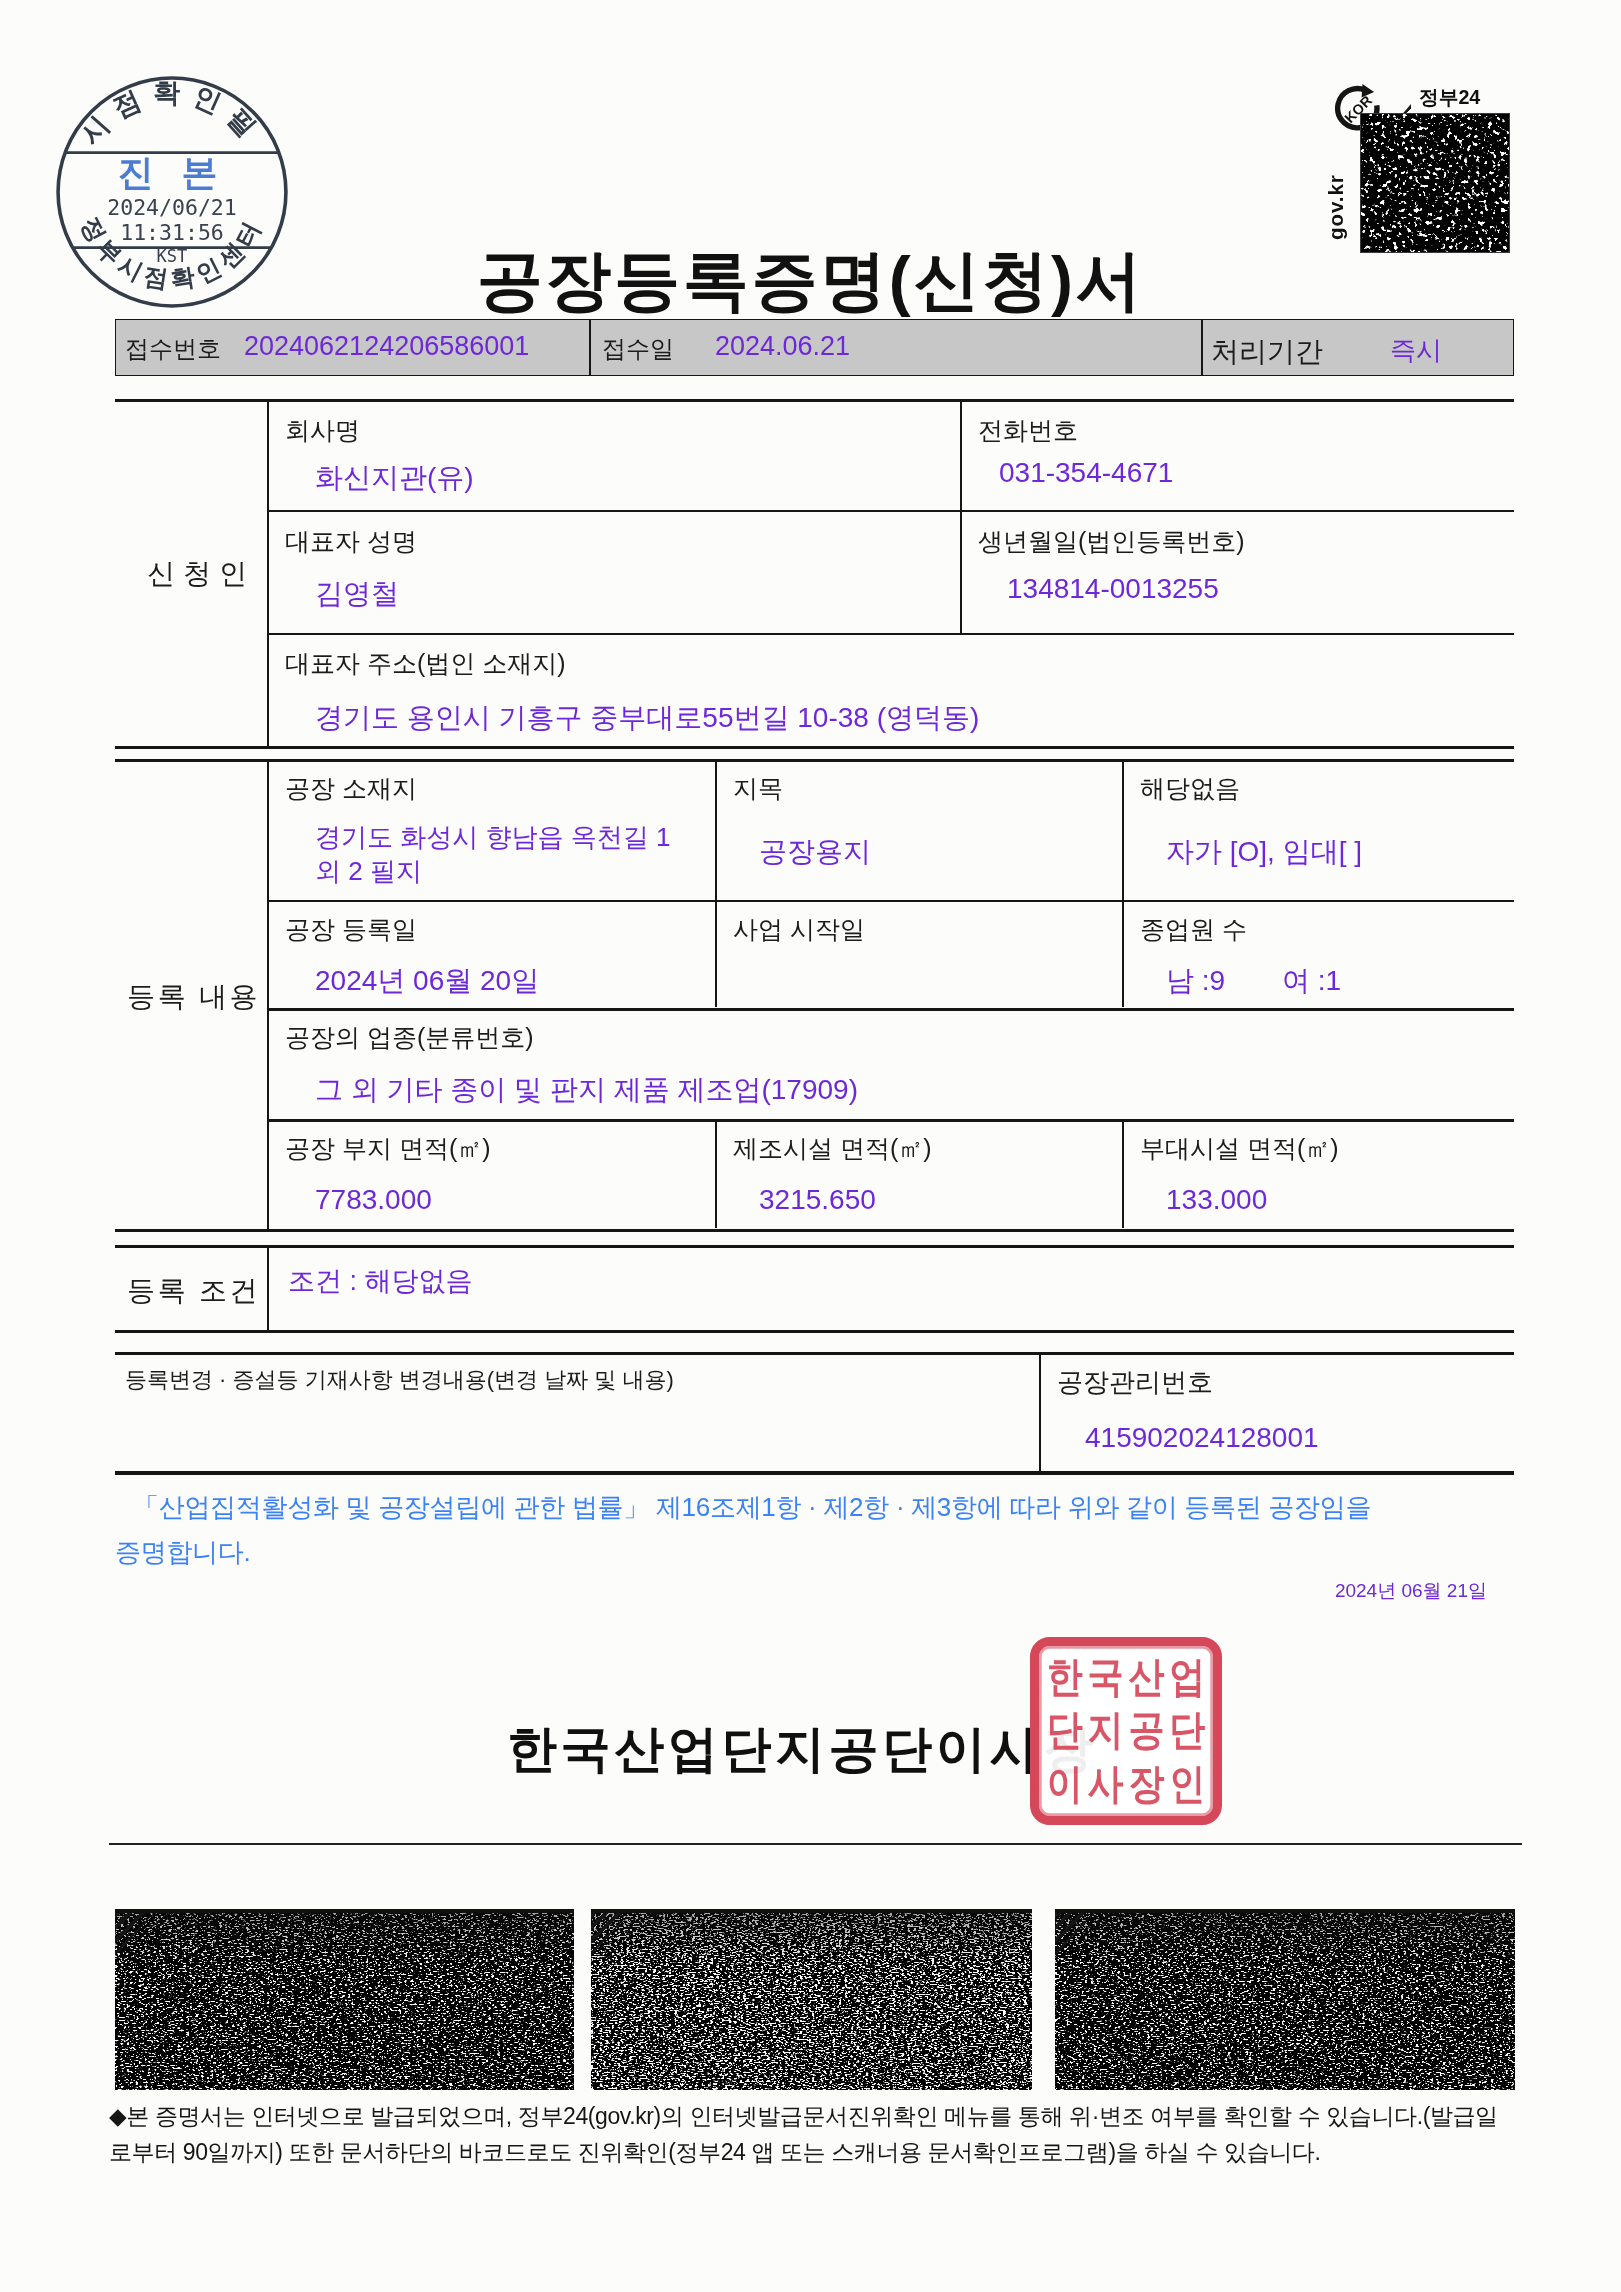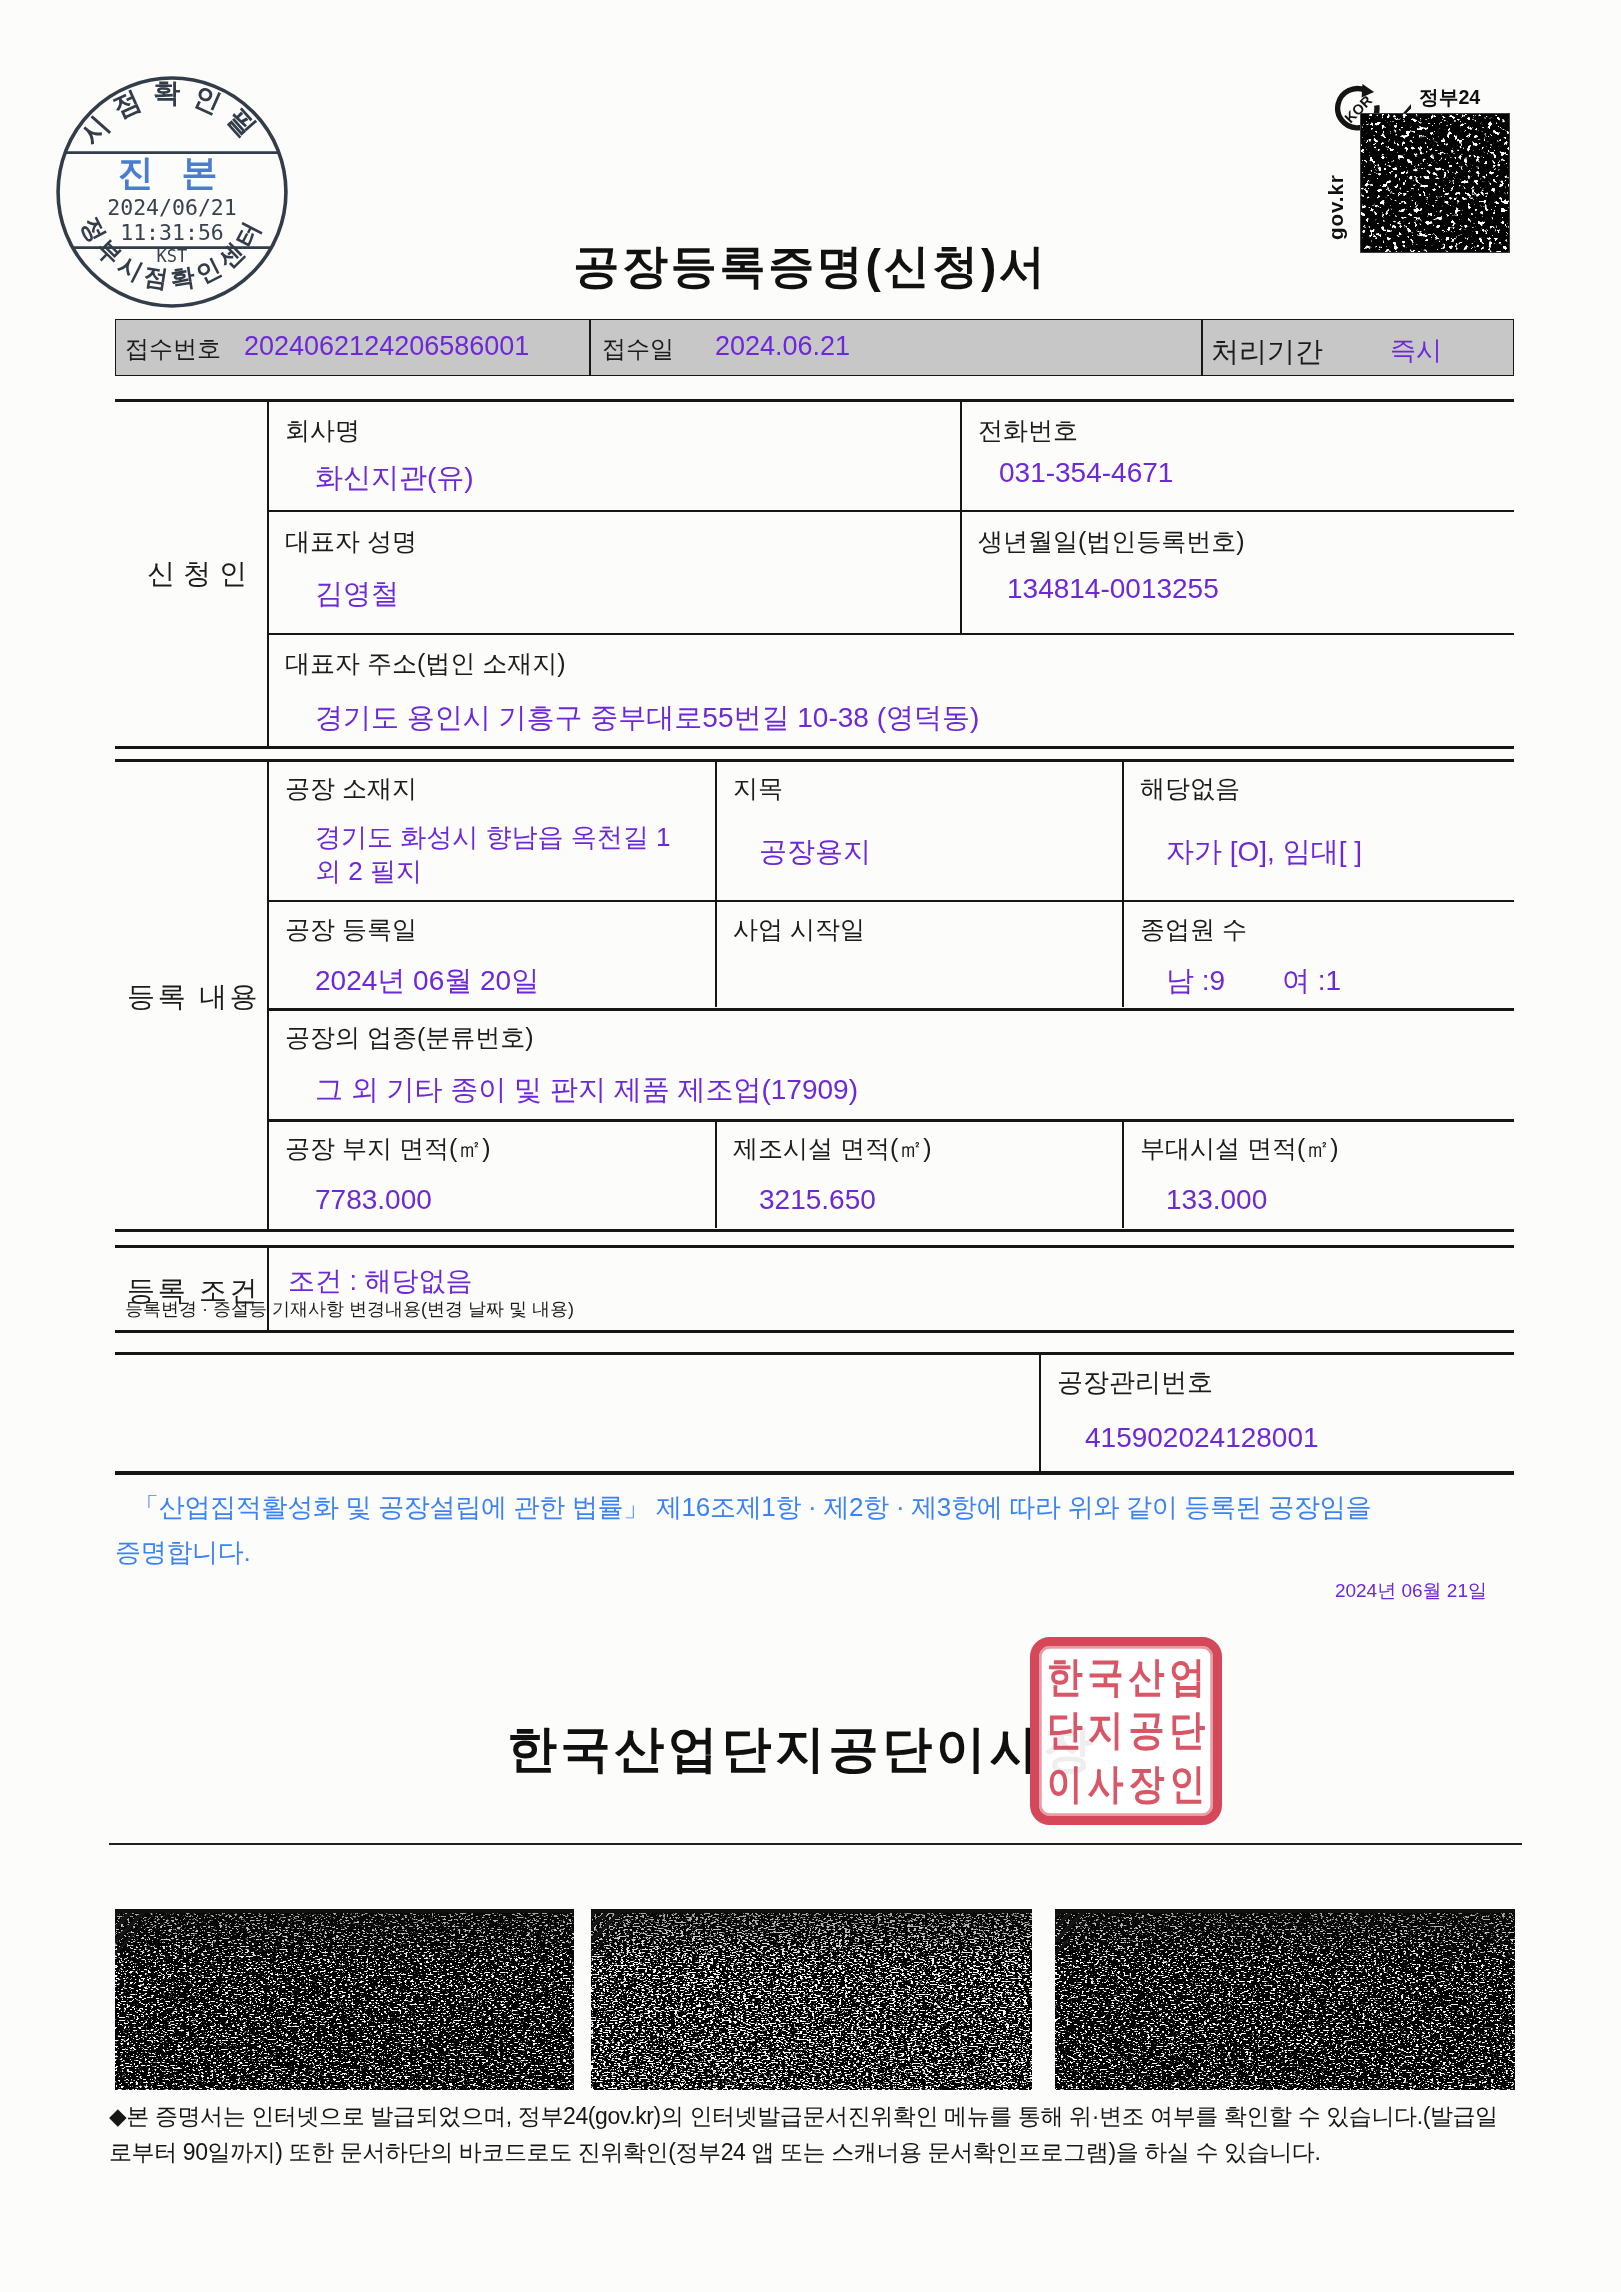--- a/index.html
+++ b/index.html
@@ -18,21 +18,21 @@
 
   .gray-row {
     position:absolute; left:115px; top:319px; width:1399px; height:57px;
     background:#c7c7c7; border:1.8px solid #161616; box-sizing:border-box;
   }
   .gray-row .sep { position:absolute; top:0; bottom:0; width:1.8px; background:#161616; }
 
   .section-label { font-size:28px; letter-spacing:8px; color:#1c1c1c; }
 
   .title { position:absolute; left:0; right:0; top:236px; text-align:center;
-    font-size:46px; font-weight:bold; letter-spacing:2.7px; color:#111; }
+    font-size:66px; font-weight:bold; letter-spacing:2.7px; color:#111; }
 
   .doc-number { position:absolute; left:269px; top:47px; font-size:30px;
     letter-spacing:0.9px; color:#151515; }
 
   .statement { font-size:26px; letter-spacing:-0.3px; color:#3b82f6; }
 
   .issuer { position:absolute; left:507px; top:1716px; font-size:50px;
     font-weight:bold; letter-spacing:3.6px; color:#101010; }
 
   .seal {
@@ -189,21 +189,21 @@
 
   <div class="hline" style="top:1245px;"></div>
   <div class="hline" style="top:1330px;"></div>
   <div class="vline" style="left:267px; top:1245px; height:85px;"></div>
   <div class="abs section-label" style="left:127px; top:1272px; letter-spacing:2.7px;">등록 조건</div>
   <div class="abs val" style="left:288px; top:1263px; font-size:27px;">조건 : 해당없음</div>
 
   <div class="hline" style="top:1352px;"></div>
   <div class="hline" style="top:1471px; height:3.6px;"></div>
   <div class="vline" style="left:1039px; top:1352px; height:119px;"></div>
-  <div class="abs lbl" style="left:125px; top:1297px; font-size:18px;">등록변경 · 증설등 기재사항 변경내용(변경 날짜 및 내용)</div>
+  <div class="abs lbl" style="left:125px; top:1365px; font-size:22px;">등록변경 · 증설등 기재사항 변경내용(변경 날짜 및 내용)</div>
   <div class="abs lbl" style="left:1057px; top:1365px; font-size:26px;">공장관리번호</div>
   <div class="abs val" style="left:1085px; top:1422px;">415902024128001</div>
 
   <div class="abs statement" style="left:133px; top:1490px;">「산업집적활성화 및 공장설립에 관한 법률」  제16조제1항 · 제2항 · 제3항에 따라 위와 같이 등록된 공장임을</div>
   <div class="abs statement" style="left:115px; top:1535px;">증명합니다.</div>
 
   <div class="abs val" style="right:134px; top:1578px; font-size:19px;">2024년 06월 21일</div>
 
   <div class="issuer">한국산업단지공단이사장</div>
   <div class="seal">

